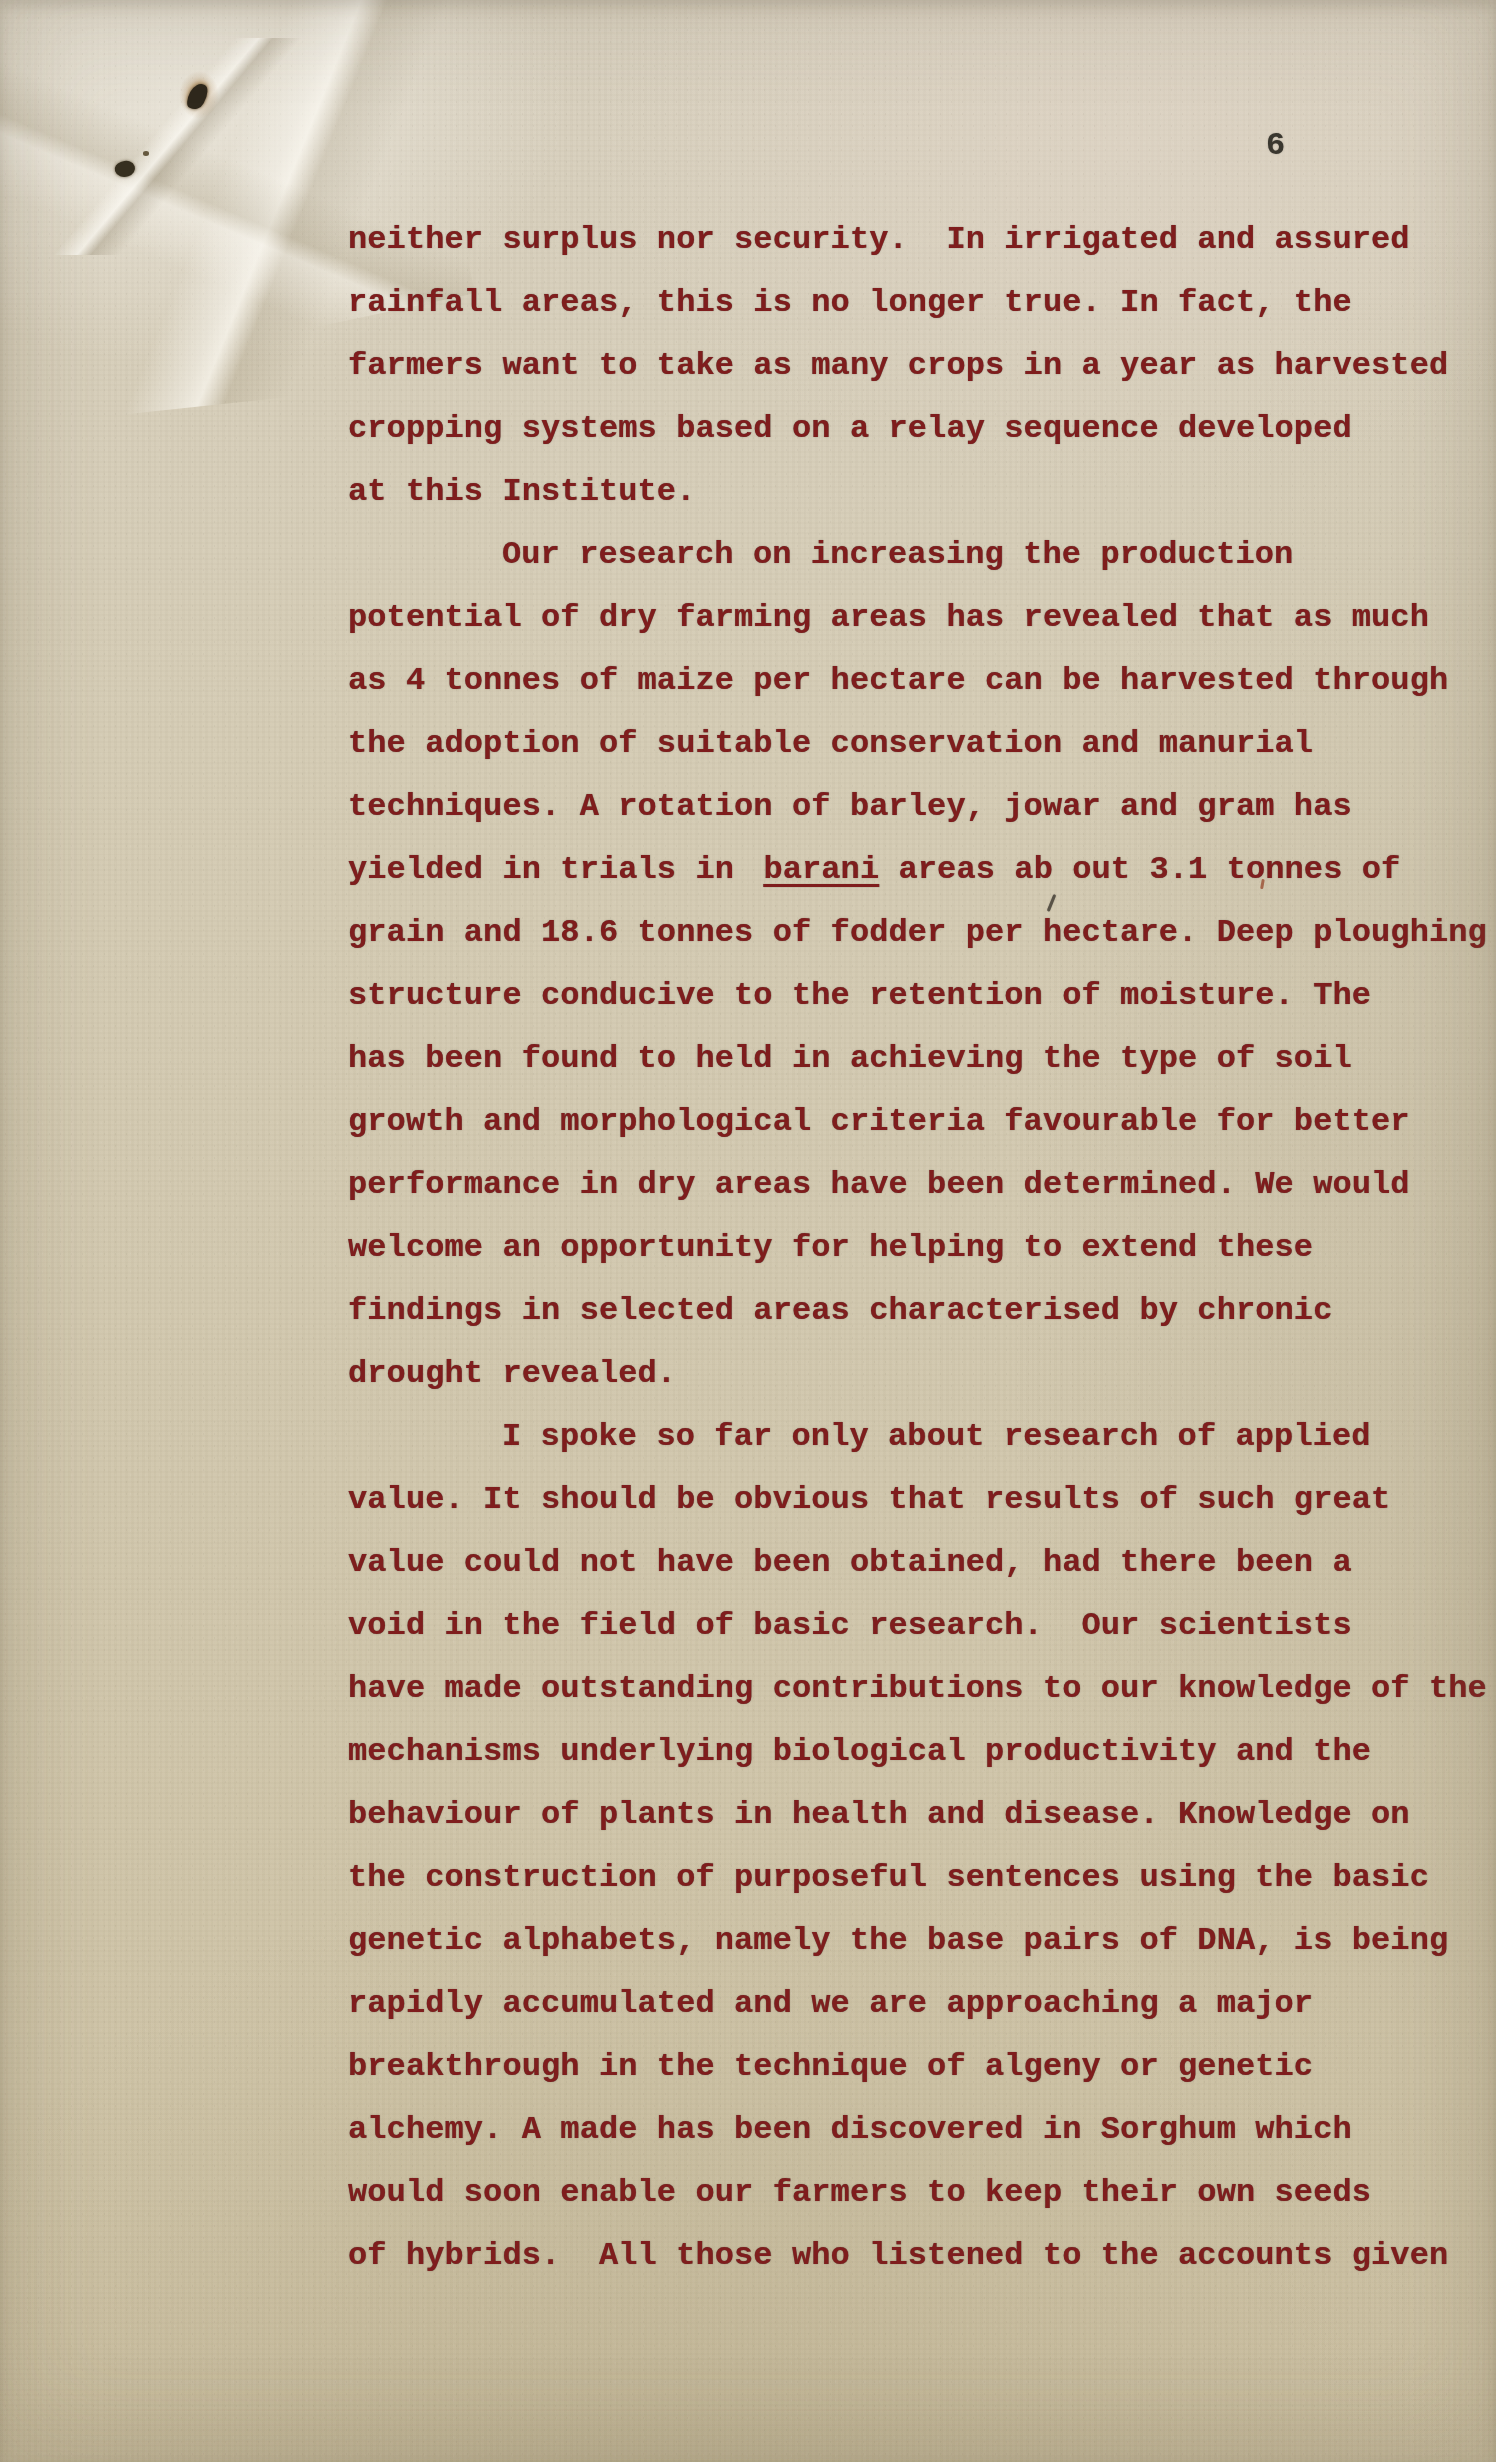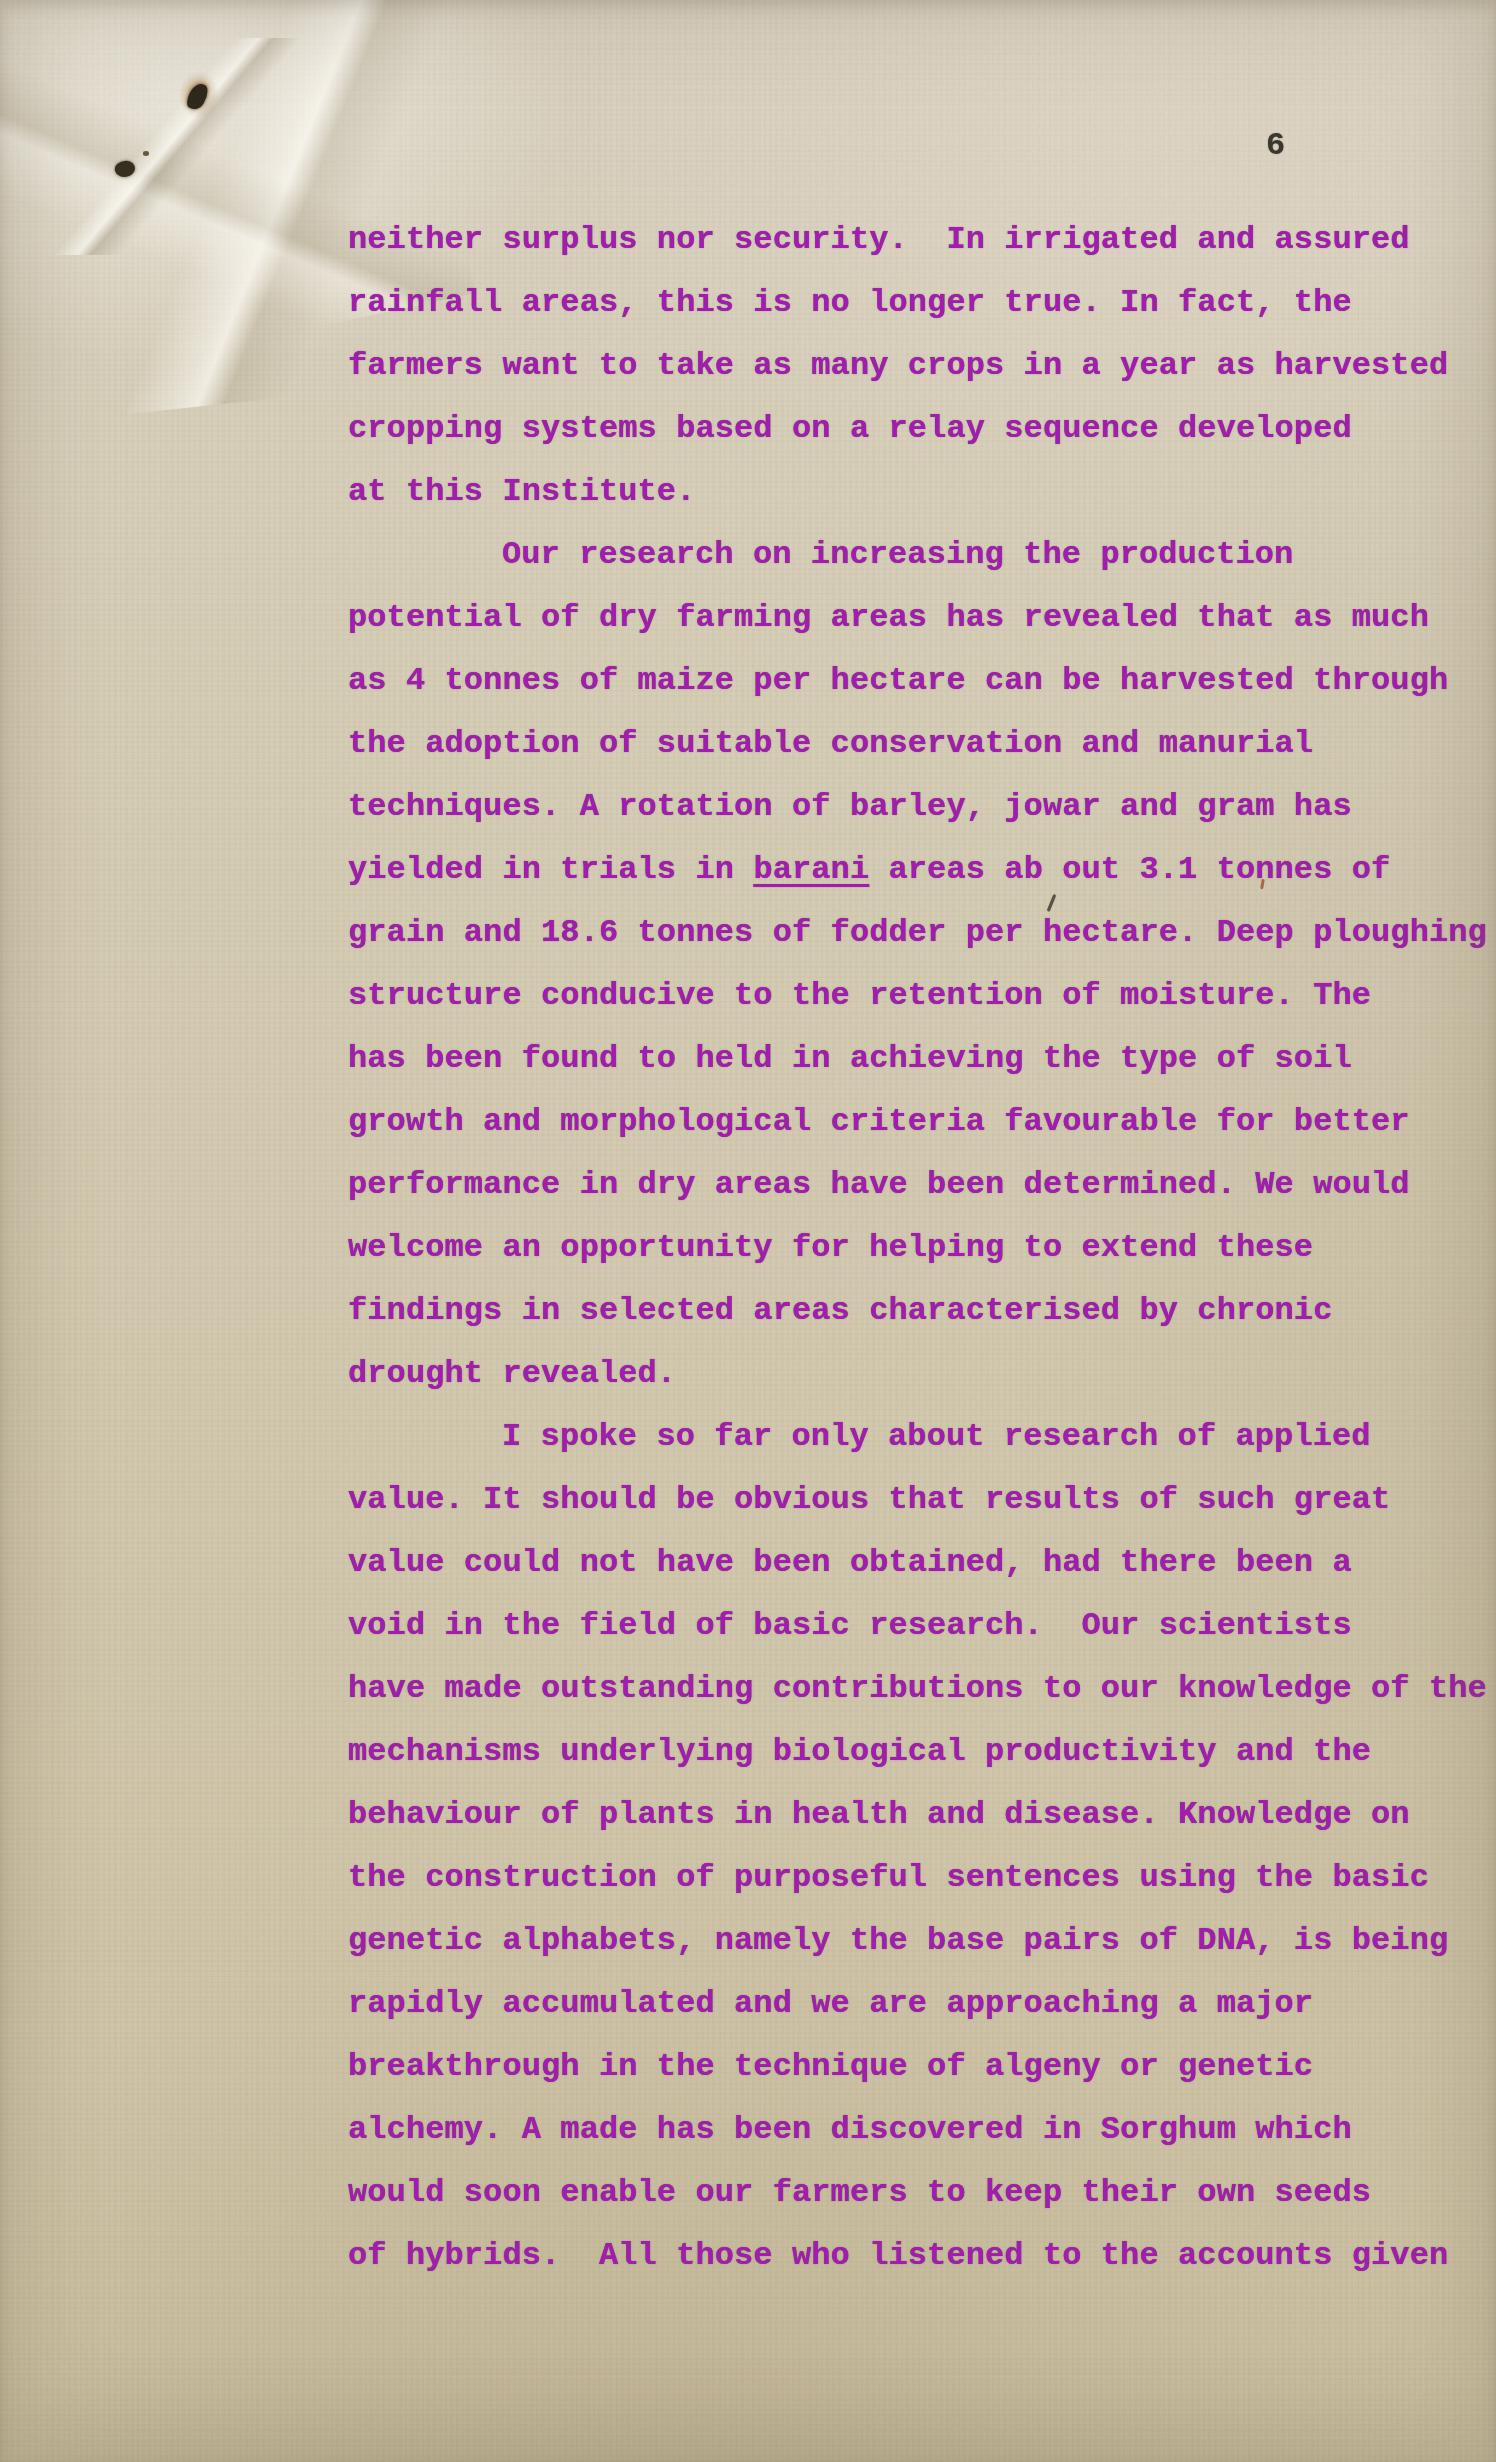--- a/index.html
+++ b/index.html
@@ -89,30 +89,31 @@
     font-size: 32px; line-height: 63px; font-weight: 700;
     color: #3a372f;
     text-shadow: 0 0 1.3px rgba(58,55,47,0.55);
   }
   #text-layer {
     position: absolute; left: 348px; top: 208px; width: 1148px;
   }
   .line {
     height: 63px; line-height: 63px;
     font-size: 32px; font-weight: 700;
-    color: #a21caf;
+    color: #7f1d1d;
     white-space: pre;
     letter-spacing: 0.1px;
     text-shadow: 0 0 1.3px rgba(63,59,51,0.50), 0.3px 0.3px 0 rgba(63,59,51,0.30), -0.3px -0.3px 0 rgba(63,59,51,0.20);
   }
   .line.indent { text-indent: 154px; font-family: Liberation Mono, monospace; }
   .u {
     text-decoration: underline;
     text-decoration-thickness: 2.6px;
     text-underline-offset: 5.7px;
+    margin-left: 10px;
   }
 </style>
 </head>
 <body>
 
 <div class="grain"></div>
 
 <div class="crease crease-main"></div>
 <div class="crease crease-2"></div>
 <div class="crease crease-3"></div>

